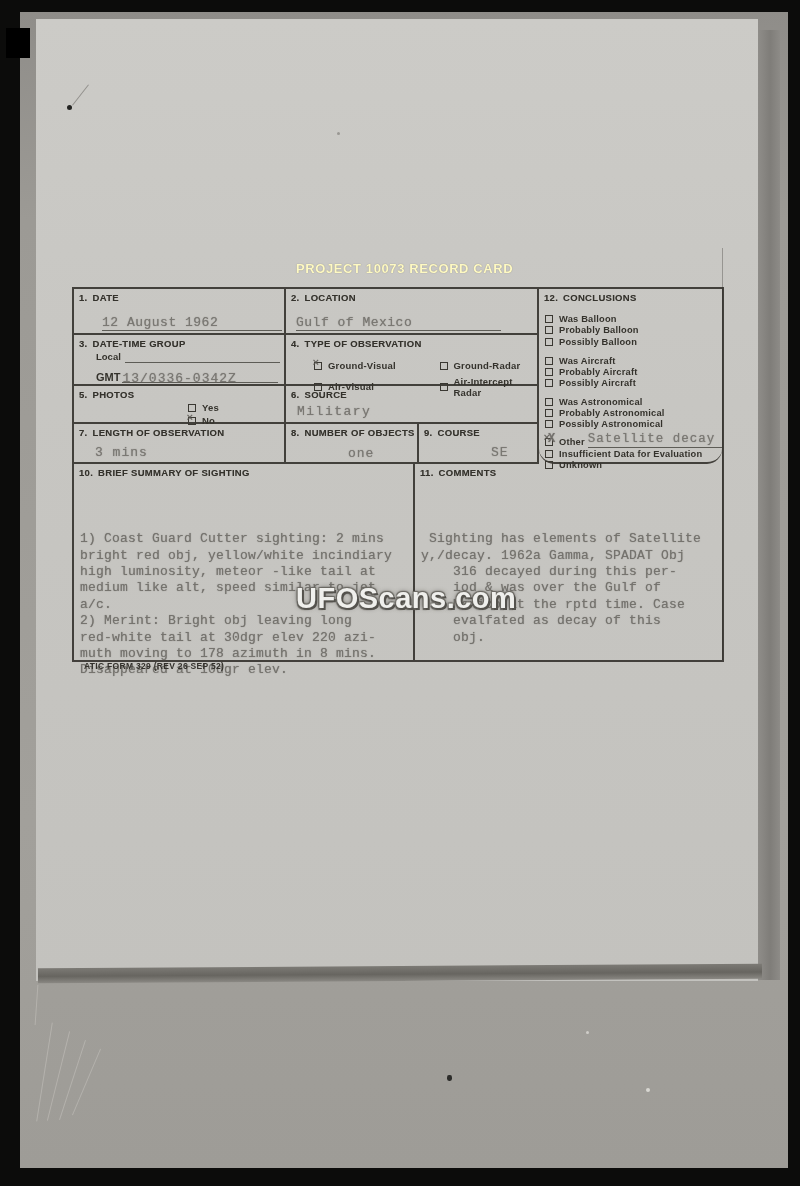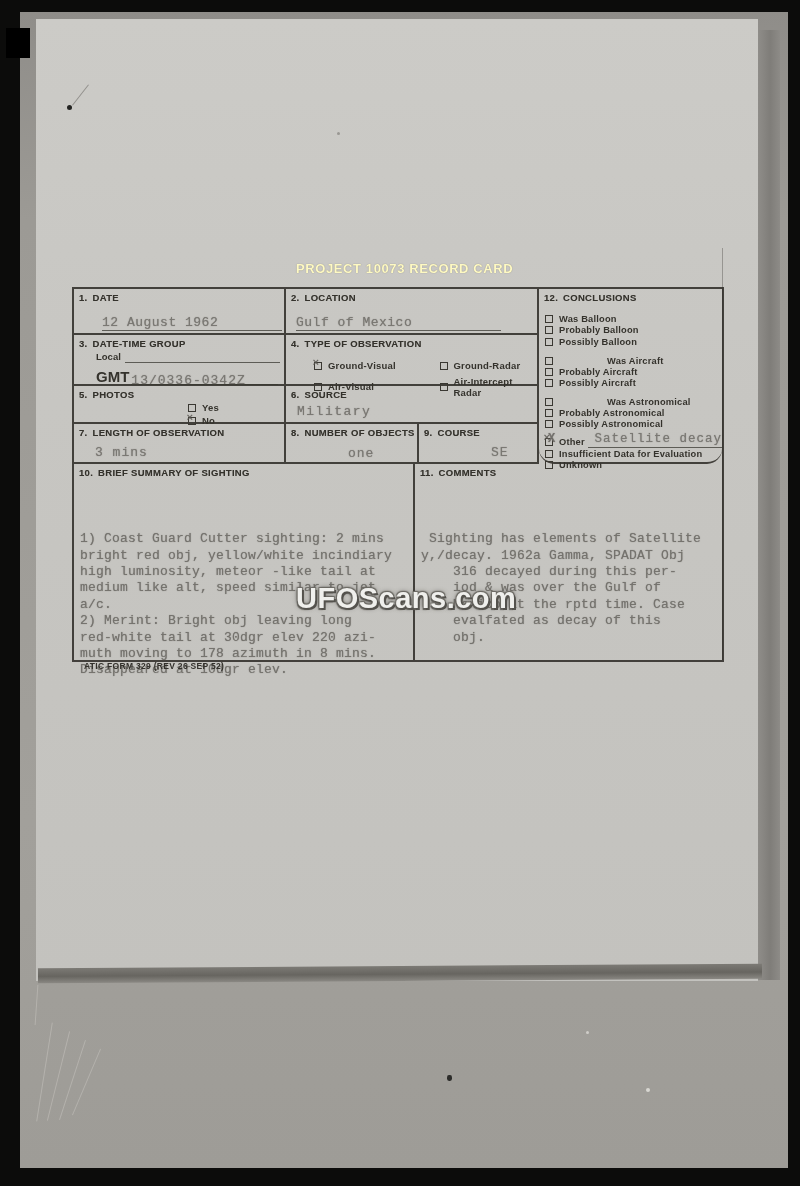--- a/index.html
+++ b/index.html
@@ -66,23 +66,23 @@
   .photos-list{margin-top:1px;padding-left:68px;}
   .photos-list .opt{height:13px;margin-left:46px;}
 
   
   .typed-lines{margin:4px 0 0 6px;font-family:"Liberation Mono","DejaVu Sans Mono",monospace;
                font-size:13px;line-height:16.4px;color:#75736e;white-space:pre;
                text-shadow:0 0 1px rgba(117,115,110,0.85);letter-spacing:0.2px;}
 
   
   .conc-wrap{padding:10px 0 0 6px;}
-  .conc-row{display:flex;align-items:center;height:10px;margin-bottom:0;line-height:10px;text-align:right;}
+  .conc-row{display:flex;align-items:center;height:10px;margin-bottom:0;line-height:10px;}
   .conc-row{margin-top:1.2px;}
-  .conc-row.gap{margin-top:9px;gap:48px;}
+  .conc-row.gap{margin-top:9px;}
   .conc-label{font-size:9.3px;font-weight:bold;color:#34322c;letter-spacing:0.2px;white-space:nowrap;}
   .other-row{margin-top:8px;position:relative;}
   .big-x{position:absolute;left:3px;top:-3px;font-family:"Liberation Mono",monospace;
          font-size:12px;color:rgba(110,108,102,0.8);font-weight:bold;}
   .other-line{flex:1;border-bottom:1.3px solid rgba(58,56,50,0.75);margin-left:3px;height:10px;}
   .other-val{display:block;font-size:12.5px;letter-spacing:1px;white-space:nowrap;
              transform:translateY(-3px);}
 
   
   .watermark{position:absolute;left:296px;top:582px;font-size:29px;font-weight:bold;
@@ -195,21 +195,21 @@
     <div class="cell c3 br bb">
       <div class="cell-label">
         <span>3.</span>
         <span>DATE-TIME GROUP</span>
       </div>
       <div style="position:absolute;left:22px;top:16px;display:flex;align-items:flex-start;width:184px;">
         <span style="font-size:9.5px;font-weight:bold;color:#34322c;">Local</span>
         <span class="uline" style="flex:1;height:11px;margin-left:4px;"><span class="typed" style="font-size:12px;"></span></span>
       </div>
       <div style="position:absolute;left:22px;top:33px;display:flex;align-items:flex-end;width:182px;">
-        <span style="font-size:15px;font-weight:bold;color:#34322c;">GMT</span>
+        <span style="font-size:11px;font-weight:bold;color:#34322c;">GMT</span>
         <span class="uline" style="flex:1;height:14px;margin-left:2px;"><span class="typed" style="font-size:13px;letter-spacing:1px;white-space:nowrap;">13/0336-0342Z</span></span>
       </div>
     </div>
 
     <div class="cell c4 br bb">
       <div class="cell-label">
         <span>4.</span>
         <span>TYPE OF OBSERVATION</span>
       </div>
       <div class="type-grid">

